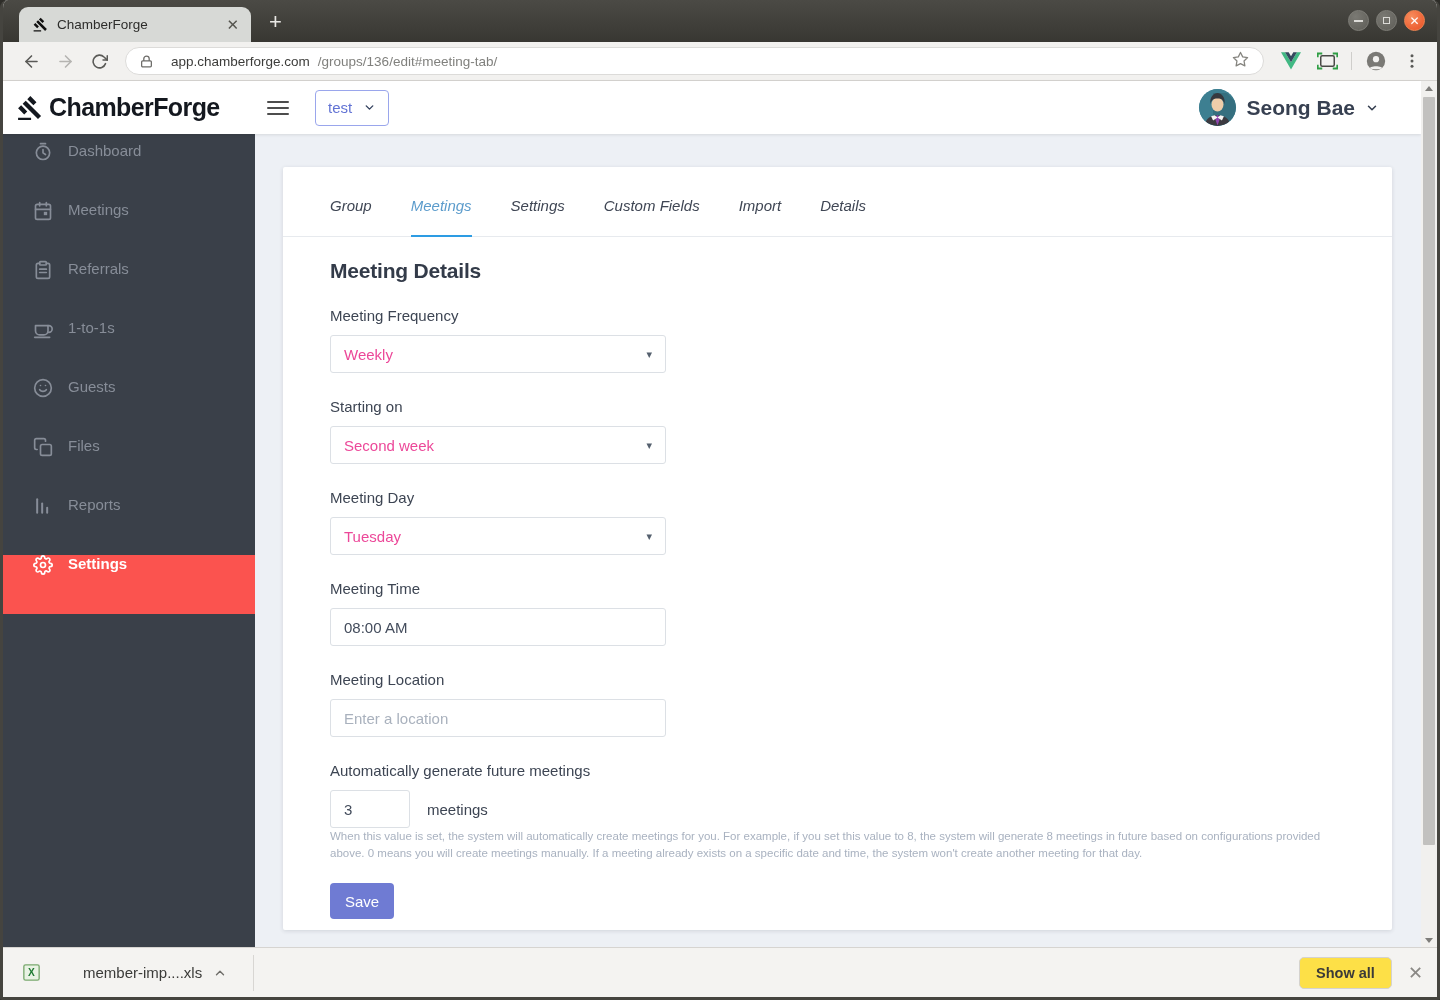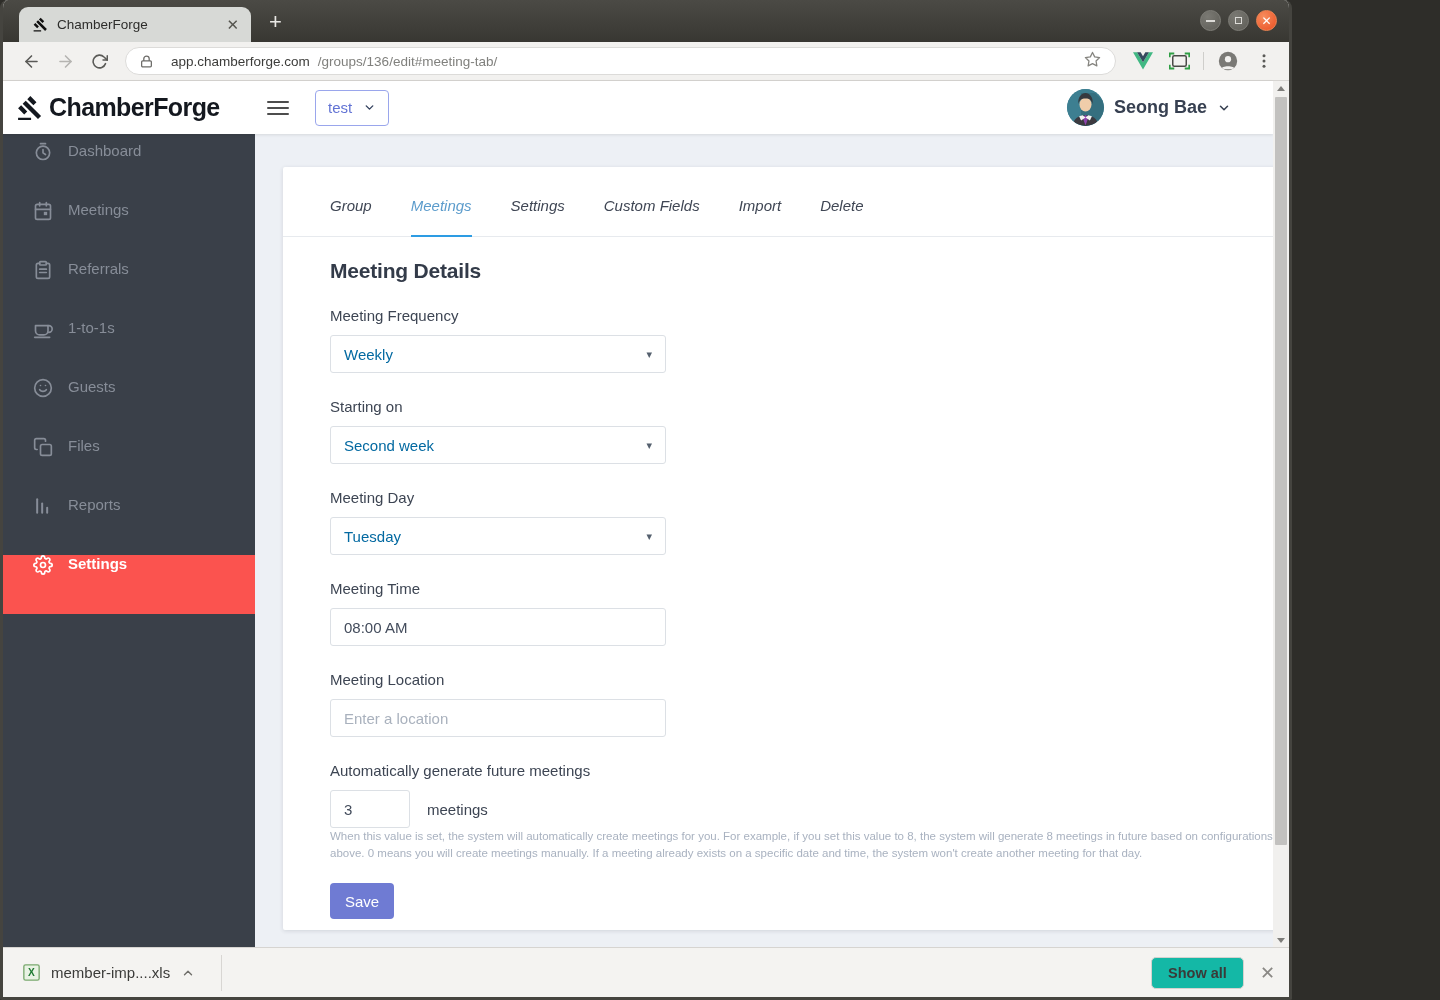--- a/index.html
+++ b/index.html
@@ -1,17 +1,17 @@
 <!DOCTYPE html>
 <html><head>
 <meta charset="utf-8">
 <style>
   * { margin:0; padding:0; box-sizing:border-box; }
   html,body { width:1440px; height:1000px; background:#2e2d29; font-family:"Liberation Sans", sans-serif; overflow:hidden; }
-  .window { position:relative; width:1292px; height:1000px; border:3px solid #45443f; border-top:none; border-radius:8px 8px 2px 2px; overflow:hidden; background:#fff; }
+  .window { position:relative; width:1440px; height:1000px; border:3px solid #45443f; border-top:none; border-radius:8px 8px 2px 2px; overflow:hidden; background:#fff; }
 
   
   .titlebar { position:relative; height:42px; background:linear-gradient(#4b4a45,#383732); }
   .tab { position:absolute; left:16px; top:7px; width:232px; height:35px; background:#d7d9d6; border-radius:9px 9px 0 0; display:flex; align-items:center; padding:0 10px 0 14px; }
   .tab-title { flex:1; font-size:13.5px; color:#2d2d2b; margin-left:9px; white-space:nowrap; overflow:hidden; }
   .tab-close { color:#55554f; font-size:15px; cursor:default; padding:0 2px; }
   .newtab { position:absolute; left:266px; top:9px; color:#e8e7e4; font-size:22px; font-weight:400; line-height:26px; }
   .win-controls { position:absolute; right:12px; top:10px; display:flex; gap:7px; }
   .wbtn { width:21px; height:21px; border-radius:50%; background:radial-gradient(circle at 35% 30%, #7b7a74, #5d5c56); border:1px solid #807f79; display:flex; align-items:center; justify-content:center; color:#dcdbd7; font-size:11px; line-height:1; }
   .wbtn.close { background:radial-gradient(circle at 35% 30%, #f78d5d, #e94e22); border-color:#f08552; color:#fff; font-size:12px; }
@@ -33,21 +33,21 @@
   
   .app { position:relative; height:866px; background:#edf0f5; }
   .app-header { position:absolute; left:0; right:16px; top:0; height:53px; background:#fff; box-shadow:0 1px 3px rgba(0,0,0,.10); display:flex; align-items:center; z-index:5; }
   .brand { display:flex; align-items:center; gap:6px; padding-left:14px; width:250px; }
   .brand-text { font-size:25px; font-weight:800; color:#14181f; letter-spacing:-0.6px; }
   .hamburger { margin-left:14px; width:22px; display:flex; flex-direction:column; gap:4px; }
   .hamburger i { display:block; height:2px; background:#4d4d4d; border-radius:1px; }
   .group-select { margin-left:26px; height:36px; min-width:70px; border:1px solid #9aa6ec; border-radius:4px; display:flex; align-items:center; justify-content:center; gap:11px; padding:0 12px; background:#fff; }
   .group-select .gname { color:#6273d4; font-size:15px; }
   .header-right { margin-left:auto; display:flex; align-items:center; gap:10px; padding-right:42px; }
-  .uname { font-size:18px; font-weight:700; color:#374051; }
+  .uname { font-size:21px; font-weight:700; color:#374051; }
 
   .avatar { width:37px; height:37px; border-radius:50%; overflow:hidden; background:#3d7f91; position:relative; }
 
   
   .sidebar { position:absolute; left:0; top:53px; bottom:0; width:252px; background:#3a4049; padding-top:8px; z-index:4; }
   .side-item { height:59px; display:flex; align-items:flex-start; gap:15px; padding-left:30px; color:#878d98; font-size:15px; cursor:pointer; }
   .side-item .sicon { width:20px; height:20px; display:flex; align-items:center; justify-content:center; color:#878d98; }
   .side-item.active { background:#fb534f; color:#ffffff; font-weight:700; }
   .side-item.active .sicon { color:#ffffff; }
 
@@ -58,21 +58,21 @@
   .tab-item { font-size:15px; color:#3f4654; padding-bottom:21px; border-bottom:2px solid transparent; cursor:pointer; white-space:nowrap; }
   .tab-item.active { color:#5c9ccc; border-bottom-color:#2d9ce3; }
   .tabs-rule { height:1px; background:#e7eaee; margin-top:-1px; }
 
   .form { padding:22px 50px 0 47px; }
   .form h2 { font-size:21px; font-weight:700; color:#333b49; margin-bottom:24px; letter-spacing:-0.2px; }
   .fgroup { margin-bottom:25px; }
   .flabel { display:block; font-size:15px; color:#3d4553; margin-bottom:11px; }
   .select, .tinput { width:336px; height:38px; border:1px solid #dce0e5; border-radius:3px; background:#fff; display:flex; align-items:center; padding:0 13px; }
   .select { justify-content:space-between; cursor:pointer; }
-  .select .sval { font-size:15px; color:#0369a1; }
+  .select .sval { font-size:15px; color:#ec4899; }
   .caret { font-size:11px; color:#55606e; }
   input { font-family:"Liberation Sans", sans-serif; }
   .tinput input { border:none; outline:none; width:100%; font-size:15px; color:#434c5c; background:transparent; }
   .tinput input::placeholder { color:#a9b1bd; }
   .num-row { display:flex; align-items:center; gap:17px; }
   .num-box { width:80px; height:38px; border:1px solid #dce0e5; border-radius:3px; padding:0 13px; }
   .num-box input { border:none; outline:none; width:100%; height:100%; font-size:15px; color:#434c5c; }
   .suffix { font-size:15px; color:#3d4553; }
   .help { font-size:11.5px; line-height:1.45; color:#a9b2c0; }
   .save-btn { margin-top:22px; height:36px; min-width:60px; padding:0 15px; background:#6f7bd3; color:#fff; border:none; border-radius:4px; font-size:15px; font-family:"Liberation Sans", sans-serif; cursor:pointer; }
@@ -81,23 +81,23 @@
   .vscroll { position:absolute; right:0; top:0; bottom:0; width:16px; background:#f1f0ee; z-index:6; }
   .vscroll .thumb { position:absolute; left:2px; right:2px; top:16px; height:748px; background:#c2c1bf; border-radius:1px; }
   .sarrow { position:absolute; left:0; width:16px; height:14px; display:flex; align-items:center; justify-content:center; }
   .sarrow.up { top:0; } .sarrow.down { bottom:0; }
   .tri-up { width:0; height:0; border-left:4px solid transparent; border-right:4px solid transparent; border-bottom:5px solid #7e7d7a; }
   .tri-down { width:0; height:0; border-left:4px solid transparent; border-right:4px solid transparent; border-top:5px solid #7e7d7a; }
 
   
   .dlbar { height:50px; background:#f4f3f1; border-top:1px solid #d6d4d1; display:flex; align-items:center; padding:0 14px 0 20px; }
   .dl-item { display:flex; align-items:center; gap:11px; padding-right:26px; }
-  .dl-name { font-size:15px; color:#3b3b39; }
+  .dl-name { font-size:15px; color:#3b3b39;margin-left:32px; }
   .dl-sep { width:1px; height:36px; background:#d8d6d3; }
-  .showall { margin-left:auto; height:32px; padding:0 16px; background:#14b8a6; border:1px solid #d4d2cf; border-radius:5px; font-size:14.5px; font-weight:700; color:#3a3a38; font-family:"Liberation Sans", sans-serif; cursor:pointer; }
+  .showall { margin-left:auto; height:32px; padding:0 16px; background:#fde047; border:1px solid #d4d2cf; border-radius:5px; font-size:14.5px; font-weight:700; color:#3a3a38; font-family:"Liberation Sans", sans-serif; cursor:pointer; }
   .dl-close { margin-left:16px; color:#8a8885; font-size:18px; line-height:1; cursor:pointer; }
 </style>
 </head>
 <body>
 
 <div class="window">
 
   <div class="titlebar">
     <div class="tab">
       <svg width="15" height="15" viewBox="0 0 24 24" fill="#111">
@@ -322,21 +322,21 @@
     </div>
 
     <div class="main">
       <div class="card">
         <div class="tabs-nav">
           <div class="tab-item">Group</div>
           <div class="tab-item active">Meetings</div>
           <div class="tab-item">Settings</div>
           <div class="tab-item">Custom Fields</div>
           <div class="tab-item">Import</div>
-          <div class="tab-item">Delete</div>
+          <div class="tab-item">Details</div>
         </div>
         <div class="tabs-rule"></div>
 
         <div class="form">
           <h2>Meeting Details</h2>
 
           <div class="fgroup">
             <label class="flabel">Meeting Frequency</label>
             <div class="select">
               <span class="sval">Weekly</span>

